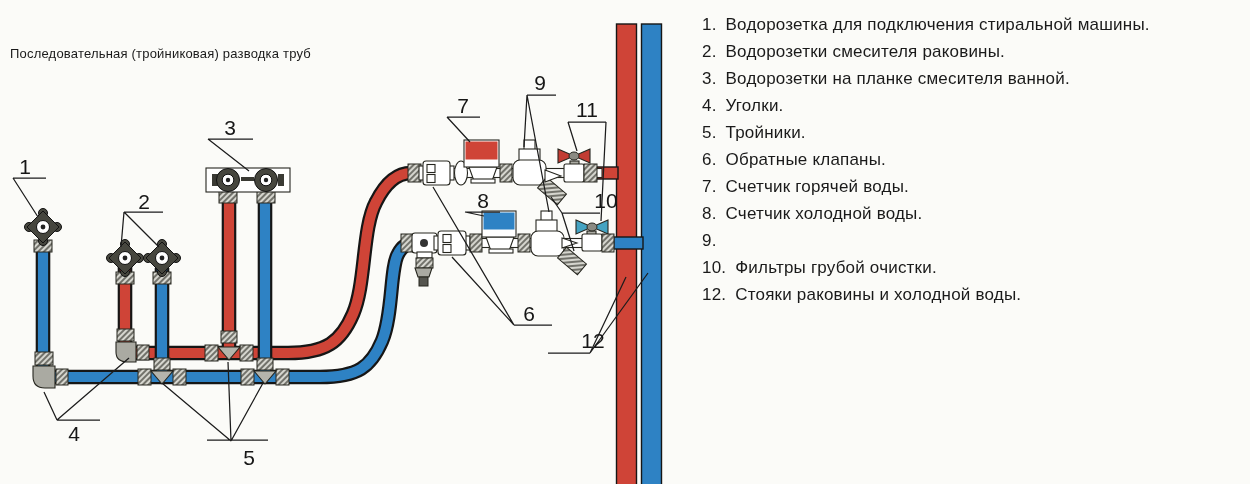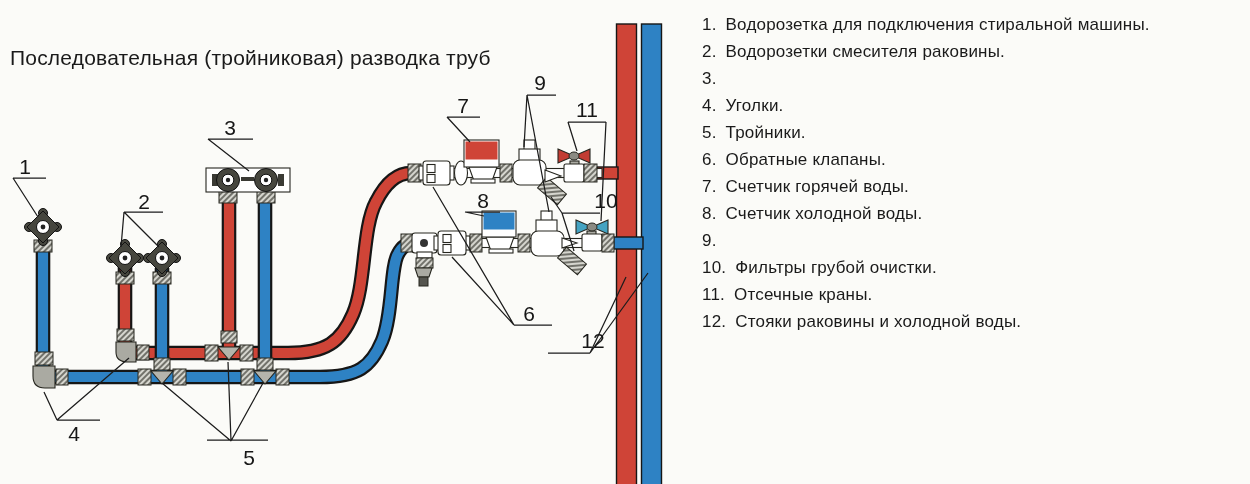--- a/index.html
+++ b/index.html
@@ -4,21 +4,21 @@
 <style>
   :root{
     --hot:#cf4437; --cold:#2e82c4; --hot-handle:#c23c33; --cold-handle:#44a3c2; --ink:#1a1a1a;
   }
   html,body{margin:0;padding:0;background:#ffffff;}
   .stage{
     position:relative; width:1250px; height:484px; background:#fbfbf8; overflow:hidden;
     font-family:"Liberation Sans", sans-serif; color:var(--ink);
   }
   .title{
-    position:absolute; left:10px; top:46px; font-size:21px; letter-spacing:.2px; white-space:nowrap;
+    position:absolute; left:10px; top:46px; font-size:13px; letter-spacing:.2px; white-space:nowrap;
   }
   svg.diagram{position:absolute; left:0; top:0;}
   .nut{fill:url(#hatch); stroke:#26261f; stroke-width:1;}
   .white{fill:#ffffff; stroke:#26261f; stroke-width:1.1;}
   .grayfill{fill:#aaaaa2; stroke:#26261f; stroke-width:1.1;}
   .wedge{fill:#b4b4ac; stroke:#26261f; stroke-width:1.1;}
   .pipe-outline{fill:none; stroke:#161616; stroke-width:14.6; stroke-linejoin:round;}
   .pipe-hot{fill:none; stroke:var(--hot); stroke-width:10.2; stroke-linejoin:round;}
   .pipe-cold{fill:none; stroke:var(--cold); stroke-width:10.2; stroke-linejoin:round;}
   .hot-fill{fill:var(--hot); stroke:#161616; stroke-width:1.4;}
@@ -272,20 +272,21 @@
     <div class="legend-row">
         <span class="num">1.</span>
         <span class="txt">Водорозетка для подключения стиральной машины.</span>
       </div>
     <div class="legend-row">
         <span class="num">2.</span>
         <span class="txt">Водорозетки смесителя раковины.</span>
       </div>
     <div class="legend-row">
         <span class="num">3.</span>
+        <span class="txt">Водорозетки на планке смесителя ванной.</span>
       </div>
     <div class="legend-row">
         <span class="num">4.</span>
         <span class="txt">Уголки.</span>
       </div>
     <div class="legend-row">
         <span class="num">5.</span>
         <span class="txt">Тройники.</span>
       </div>
     <div class="legend-row">
@@ -301,22 +302,18 @@
         <span class="txt">Счетчик холодной воды.</span>
       </div>
     <div class="legend-row">
         <span class="num">9.</span>
       </div>
     <div class="legend-row">
         <span class="num">10.</span>
         <span class="txt">Фильтры грубой очистки.</span>
       </div>
     <div class="legend-row">
-        <span class="num">11.</span>
-        <span class="txt">Отсечные краны.</span>
-      </div>
-    <div class="legend-row">
         <span class="num">12.</span>
         <span class="txt">Стояки раковины и холодной воды.</span>
       </div>
   </div>
 
 </div>
 
 </body></html>

